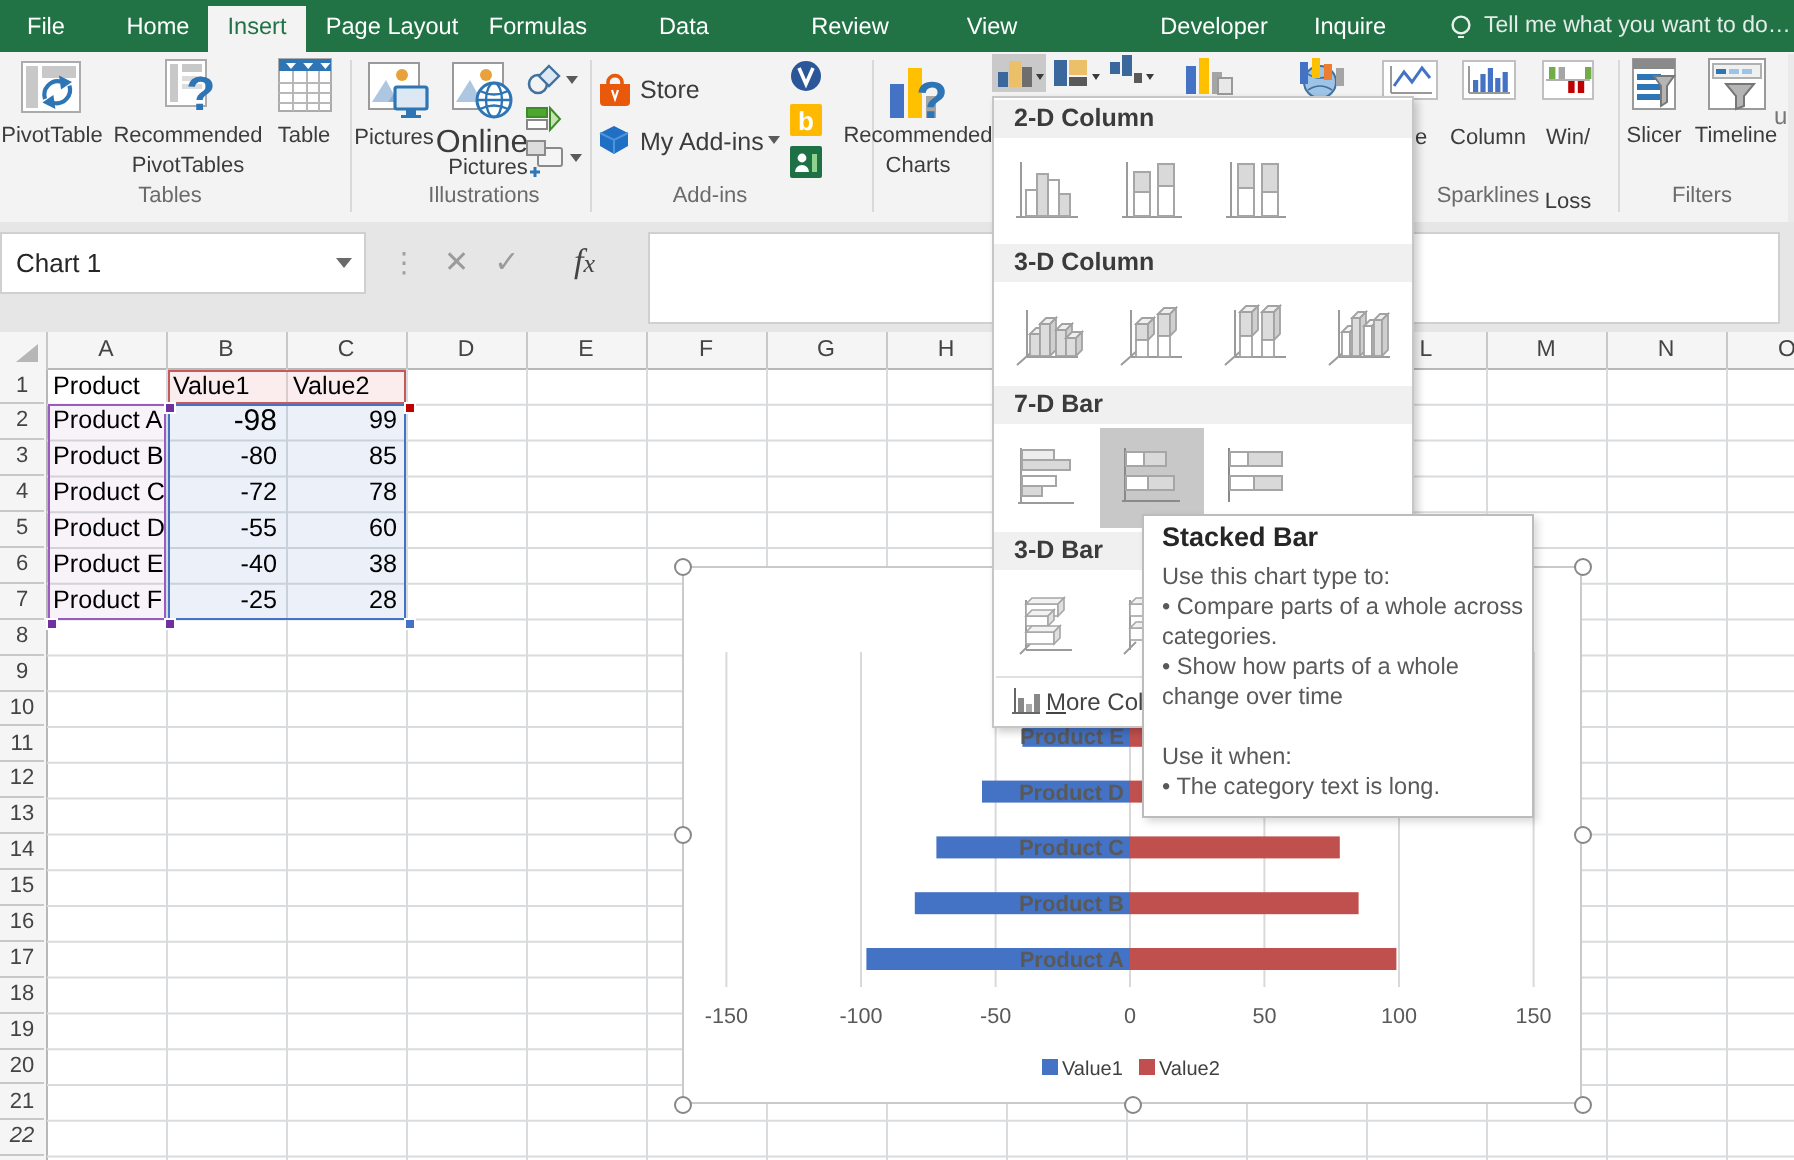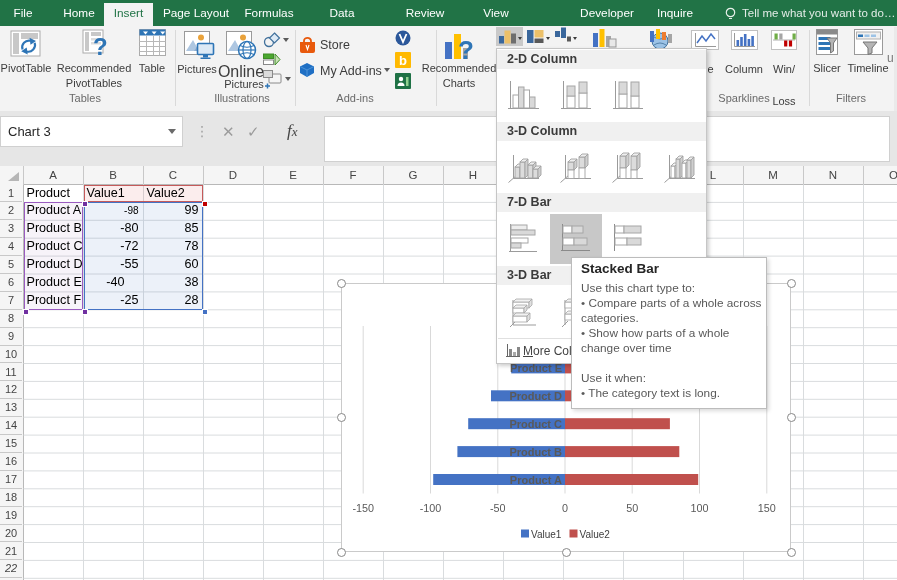--- a/index.html
+++ b/index.html
@@ -224,21 +224,21 @@
       <rect x="17" y="5.5" width="5" height="2.5" fill="#9dc3e6"></rect>
       <polygon points="9,13 23,13 18,19 18,24 14,25.5 14,19" fill="#b5b5b5" stroke="#777"></polygon>
     </svg>
   <div class="abs" style="left:808.0px;top:62px;width:120px;text-align:center;font-size:11px;color:#3c3c3c;white-space:nowrap;">Timeline</div>
   <div class="abs" style="left:791.0px;top:92px;width:120px;text-align:center;font-size:11px;color:#6a6a6a;white-space:nowrap;">Filters</div>
   <div class="abs" style="left:893.5px;top:27px;width:3.5px;height:84px;background:#eaeaea;"></div>
   <div class="abs" style="left:887px;top:51px;font-size:12px;color:#777;">u</div>
 
   <div class="abs" style="left:0;top:111px;width:897px;height:55px;background:#e6e6e6;"></div>
   <div class="abs" style="left:0;top:116px;width:183px;height:31px;background:#fff;border:1px solid #d0d0d0;box-sizing:border-box;"></div>
-  <div class="abs" style="left:8px;top:116px;width:100px;height:31px;line-height:31px;font-size:13px;color:#262626;">Chart 3</div>
+  <div class="abs" style="left:8px;top:116px;width:100px;height:31px;line-height:31px;font-size:13px;color:#262626;">Chart 1</div>
   <div class="abs" style="left:168px;top:129px;width:0;height:0;border-left:4px solid transparent;border-right:4px solid transparent;border-top:5px solid #6a6a6a;"></div>
   <div class="abs" style="left:195px;top:123px;font-size:14px;color:#a0a0a0;letter-spacing:0;">⋮</div>
   <div class="abs" style="left:222px;top:116px;width:100px;height:31px;line-height:31px;font-size:15px;color:#9b9b9b;">✕&nbsp;&nbsp;&nbsp;✓</div>
   <div class="abs" style="left:287px;top:114px;height:34px;line-height:33px;font-family:'Liberation Serif',serif;font-style:italic;font-size:17px;color:#444;">f<span style="font-size:13px;">x</span></div>
   <div class="abs" style="left:324px;top:116px;width:566px;height:46px;background:#fff;border:1px solid #d0d0d0;box-sizing:border-box;"></div>
 
   <div class="abs" style="left:0;top:166px;width:897px;height:18.5px;background:#f5f5f5;border-bottom:1px solid #b8b8b8;box-sizing:border-box;"></div>
   <div class="abs" style="left:0;top:166px;width:23.5px;height:18.5px;background:#f5f5f5;border-right:1px solid #c8c8c8;box-sizing:border-box;"></div>
   <div class="abs" style="left:8px;top:172px;width:0;height:0;border-left:11px solid transparent;border-bottom:9px solid #b6b6b6;"></div>
   <div class="abs" style="left:23.5px;top:166px;width:60px;height:18.5px;line-height:18px;font-size:11.5px;color:#444;text-align:center;border-right:1px solid #c8c8c8;box-sizing:border-box;">A</div>
@@ -322,33 +322,33 @@
   <div class="abs" style="left:84px;top:202.4px;width:119px;height:107.4px;background:rgba(68,114,196,0.10);border:1.5px solid #4472c4;box-sizing:border-box;"></div>
   <div class="abs" style="left:81.5px;top:200.9px;width:4px;height:4px;background:#7030a0;border:1px solid #fff;"></div>
   <div class="abs" style="left:81.5px;top:308.7px;width:4px;height:4px;background:#7030a0;border:1px solid #fff;"></div>
   <div class="abs" style="left:22.5px;top:308.7px;width:4px;height:4px;background:#7030a0;border:1px solid #fff;"></div>
   <div class="abs" style="left:201.5px;top:200.9px;width:4px;height:4px;background:#c00000;border:1px solid #fff;"></div>
   <div class="abs" style="left:201.5px;top:308.7px;width:4px;height:4px;background:#4472c4;border:1px solid #fff;"></div>
   <div class="abs" style="left:23.5px;top:184.5px;width:59px;height:17.9px;line-height:17.6px;font-size:12.6px;color:#000;text-align:left;padding-left:3px;box-sizing:border-box;white-space:nowrap;">Product</div>
   <div class="abs" style="left:83.5px;top:184.5px;width:59px;height:17.9px;line-height:17.6px;font-size:12.6px;color:#000;text-align:left;padding-left:3px;box-sizing:border-box;white-space:nowrap;">Value1</div>
   <div class="abs" style="left:143.5px;top:184.5px;width:59px;height:17.9px;line-height:17.6px;font-size:12.6px;color:#000;text-align:left;padding-left:3px;box-sizing:border-box;white-space:nowrap;">Value2</div>
   <div class="abs" style="left:23.5px;top:202.4px;width:59px;height:17.9px;line-height:17.6px;font-size:12.6px;color:#000;text-align:left;padding-left:3px;box-sizing:border-box;white-space:nowrap;">Product A</div>
-  <div class="abs" style="left:83.5px;top:202.4px;width:59px;height:17.9px;line-height:17.6px;font-size:10px;color:#000;text-align:right;padding-right:4px;box-sizing:border-box;white-space:nowrap;">-98</div>
+  <div class="abs" style="left:83.5px;top:202.4px;width:59px;height:17.9px;line-height:17.6px;font-size:15px;color:#000;text-align:right;padding-right:4px;box-sizing:border-box;white-space:nowrap;">-98</div>
   <div class="abs" style="left:143.5px;top:202.4px;width:59px;height:17.9px;line-height:17.6px;font-size:12.6px;color:#000;text-align:right;padding-right:4px;box-sizing:border-box;white-space:nowrap;">99</div>
   <div class="abs" style="left:23.5px;top:220.3px;width:59px;height:17.9px;line-height:17.6px;font-size:12.6px;color:#000;text-align:left;padding-left:3px;box-sizing:border-box;white-space:nowrap;">Product B</div>
   <div class="abs" style="left:83.5px;top:220.3px;width:59px;height:17.9px;line-height:17.6px;font-size:12.6px;color:#000;text-align:right;padding-right:4px;box-sizing:border-box;white-space:nowrap;">-80</div>
   <div class="abs" style="left:143.5px;top:220.3px;width:59px;height:17.9px;line-height:17.6px;font-size:12.6px;color:#000;text-align:right;padding-right:4px;box-sizing:border-box;white-space:nowrap;">85</div>
   <div class="abs" style="left:23.5px;top:238.2px;width:59px;height:17.9px;line-height:17.6px;font-size:12.6px;color:#000;text-align:left;padding-left:3px;box-sizing:border-box;white-space:nowrap;">Product C</div>
   <div class="abs" style="left:83.5px;top:238.2px;width:59px;height:17.9px;line-height:17.6px;font-size:12.6px;color:#000;text-align:right;padding-right:4px;box-sizing:border-box;white-space:nowrap;">-72</div>
   <div class="abs" style="left:143.5px;top:238.2px;width:59px;height:17.9px;line-height:17.6px;font-size:12.6px;color:#000;text-align:right;padding-right:4px;box-sizing:border-box;white-space:nowrap;">78</div>
   <div class="abs" style="left:23.5px;top:256.1px;width:59px;height:17.9px;line-height:17.6px;font-size:12.6px;color:#000;text-align:left;padding-left:3px;box-sizing:border-box;white-space:nowrap;">Product D</div>
   <div class="abs" style="left:83.5px;top:256.1px;width:59px;height:17.9px;line-height:17.6px;font-size:12.6px;color:#000;text-align:right;padding-right:4px;box-sizing:border-box;white-space:nowrap;">-55</div>
   <div class="abs" style="left:143.5px;top:256.1px;width:59px;height:17.9px;line-height:17.6px;font-size:12.6px;color:#000;text-align:right;padding-right:4px;box-sizing:border-box;white-space:nowrap;">60</div>
   <div class="abs" style="left:23.5px;top:274.0px;width:59px;height:17.9px;line-height:17.6px;font-size:12.6px;color:#000;text-align:left;padding-left:3px;box-sizing:border-box;white-space:nowrap;">Product E</div>
-  <div class="abs" style="left:83.5px;top:274.0px;width:59px;height:35px;line-height:17.6px;font-size:12.6px;color:#000;text-align:right;padding-right:18px;box-sizing:border-box;white-space:nowrap;">-40</div>
+  <div class="abs" style="left:83.5px;top:274.0px;width:59px;height:35px;line-height:17.6px;font-size:12.6px;color:#000;text-align:right;padding-right:4px;box-sizing:border-box;white-space:nowrap;">-40</div>
   <div class="abs" style="left:143.5px;top:274.0px;width:59px;height:17.9px;line-height:17.6px;font-size:12.6px;color:#000;text-align:right;padding-right:4px;box-sizing:border-box;white-space:nowrap;">38</div>
   <div class="abs" style="left:23.5px;top:291.9px;width:59px;height:17.9px;line-height:17.6px;font-size:12.6px;color:#000;text-align:left;padding-left:3px;box-sizing:border-box;white-space:nowrap;">Product F</div>
   <div class="abs" style="left:83.5px;top:291.9px;width:59px;height:17.9px;line-height:17.6px;font-size:12.6px;color:#000;text-align:right;padding-right:4px;box-sizing:border-box;white-space:nowrap;">-25</div>
   <div class="abs" style="left:143.5px;top:291.9px;width:59px;height:17.9px;line-height:17.6px;font-size:12.6px;color:#000;text-align:right;padding-right:4px;box-sizing:border-box;white-space:nowrap;">28</div>
 
   <div class="abs" style="left:341px;top:283px;width:450px;height:269px;background:#fff;border:1px solid #cacaca;box-sizing:border-box;"></div>
   <svg class="abs" style="left:341px;top:283px;" width="450" height="269">
       <line x1="22.2" y1="43.0" x2="22.2" y2="210.5" stroke="#d9d9d9" stroke-width="1"></line>
       <line x1="89.5" y1="43.0" x2="89.5" y2="210.5" stroke="#d9d9d9" stroke-width="1"></line>
       <line x1="156.8" y1="43.0" x2="156.8" y2="210.5" stroke="#d9d9d9" stroke-width="1"></line>

